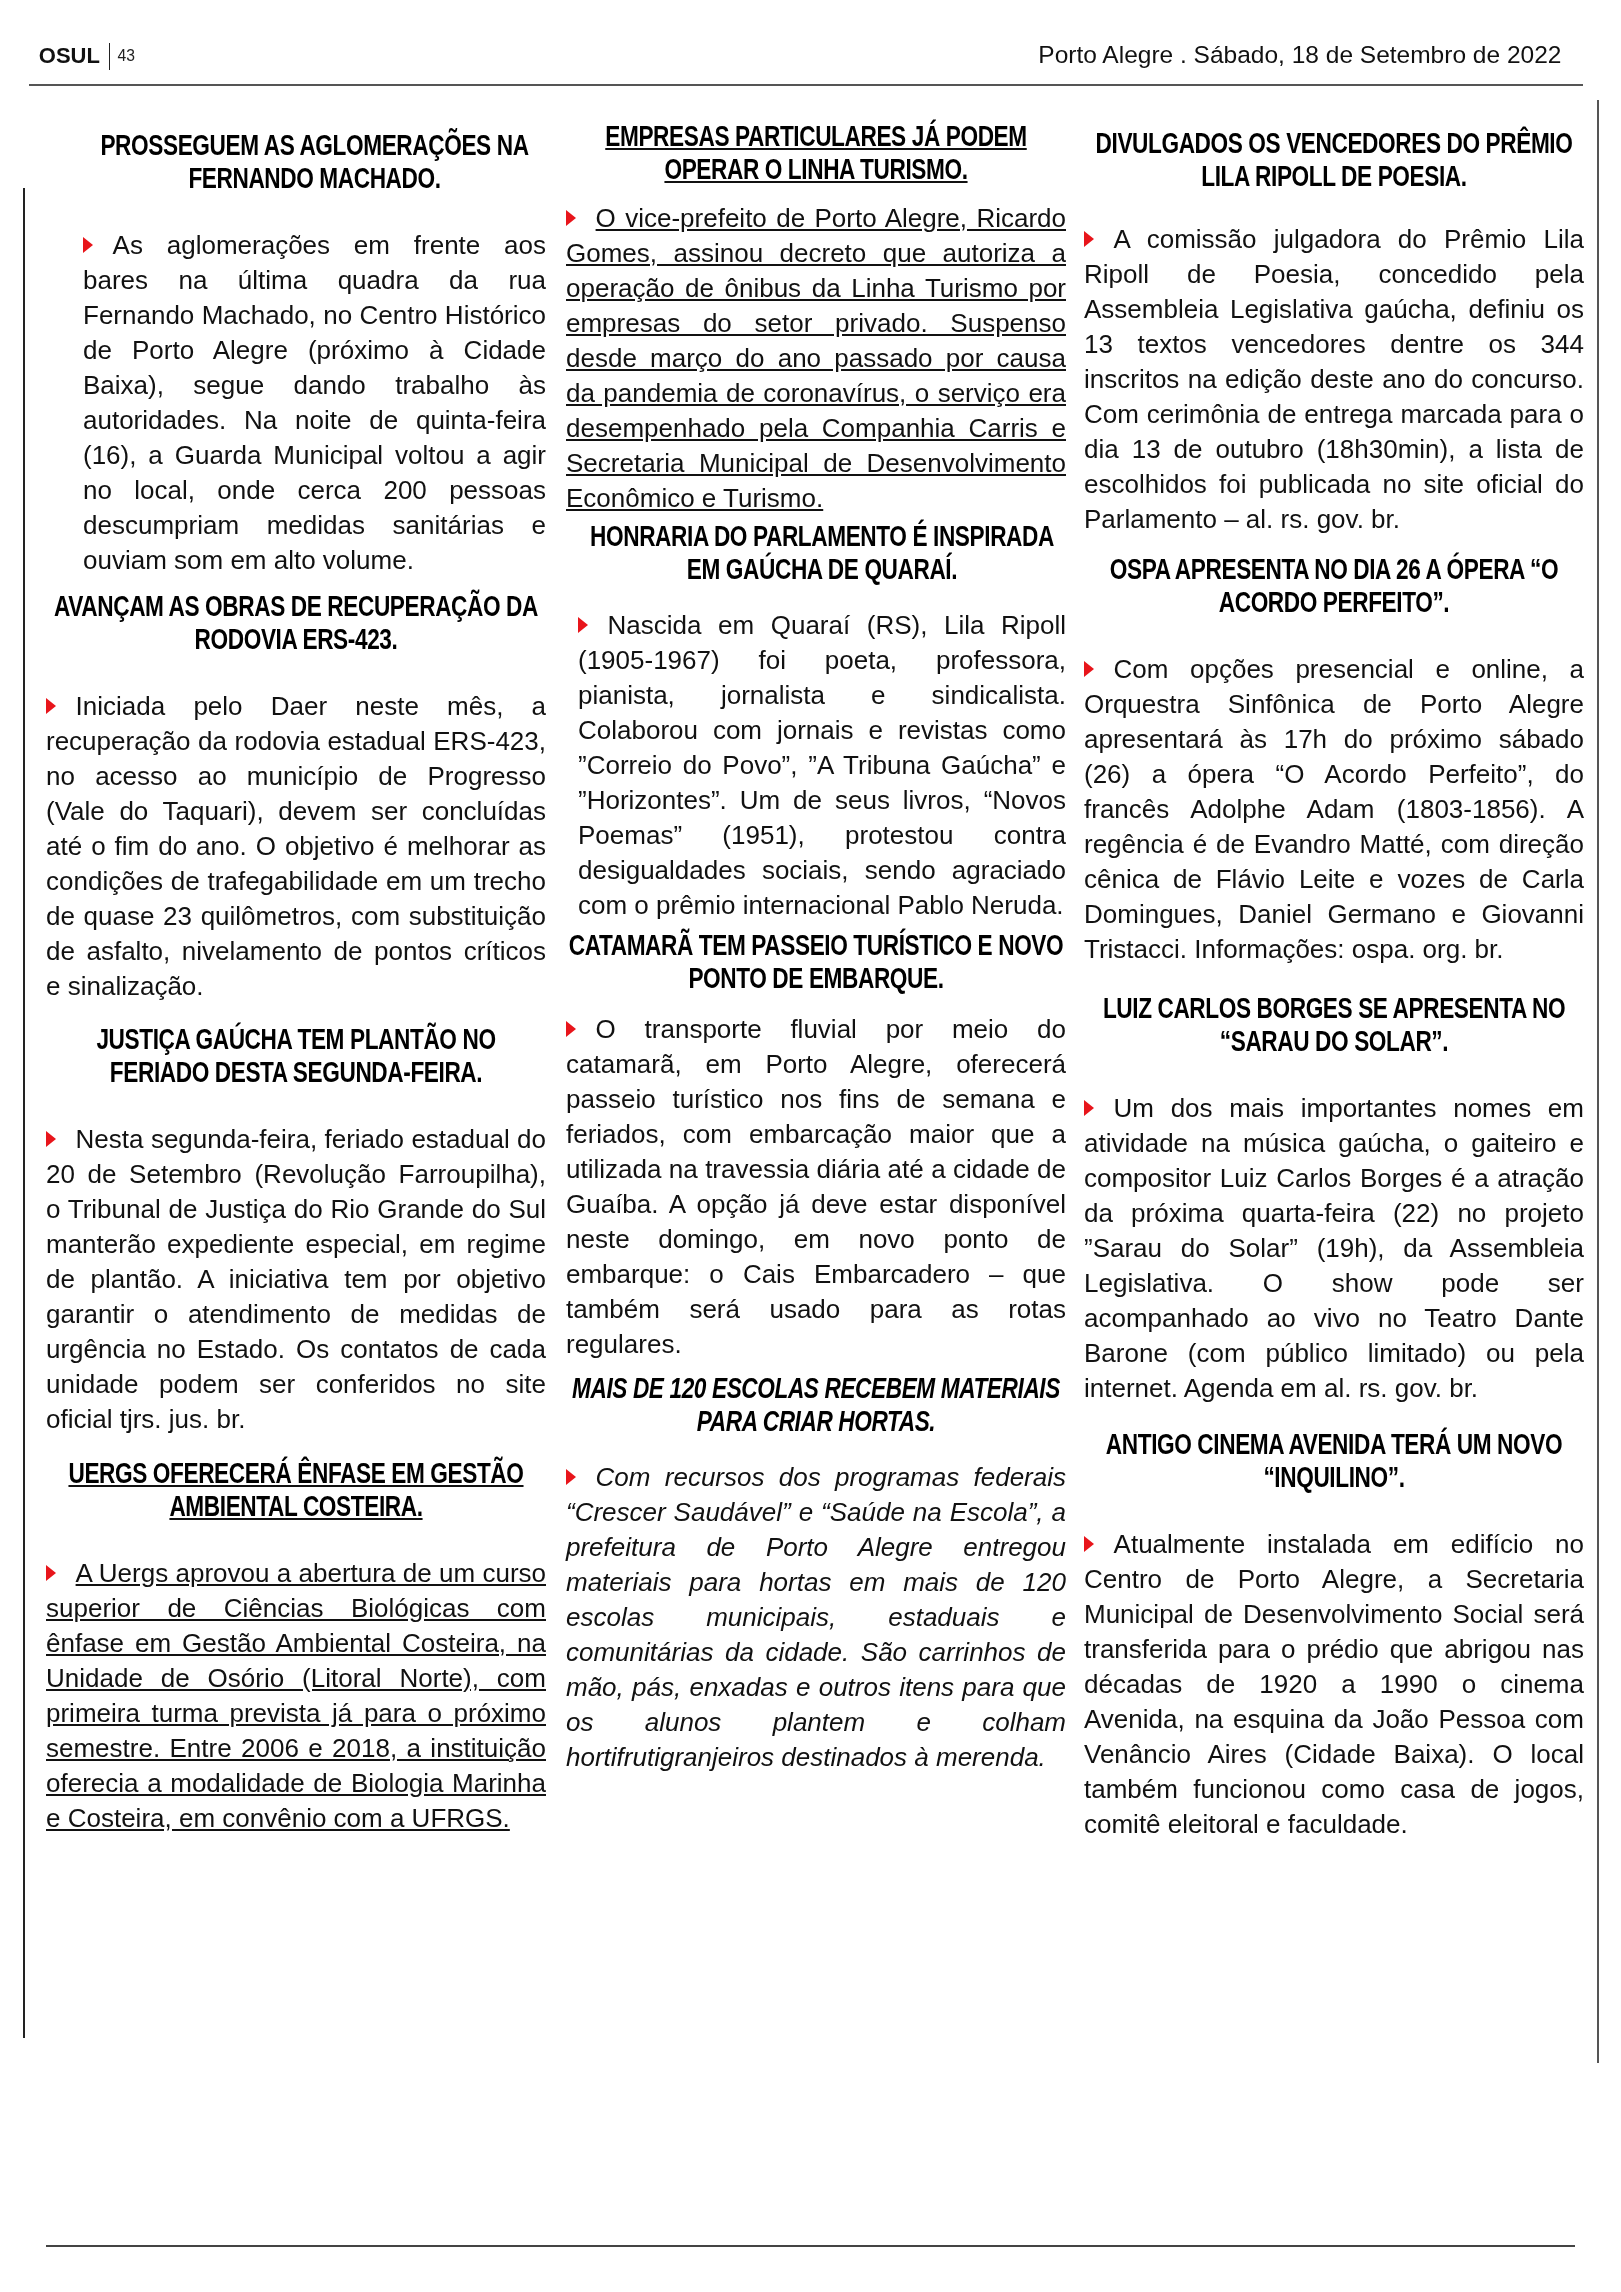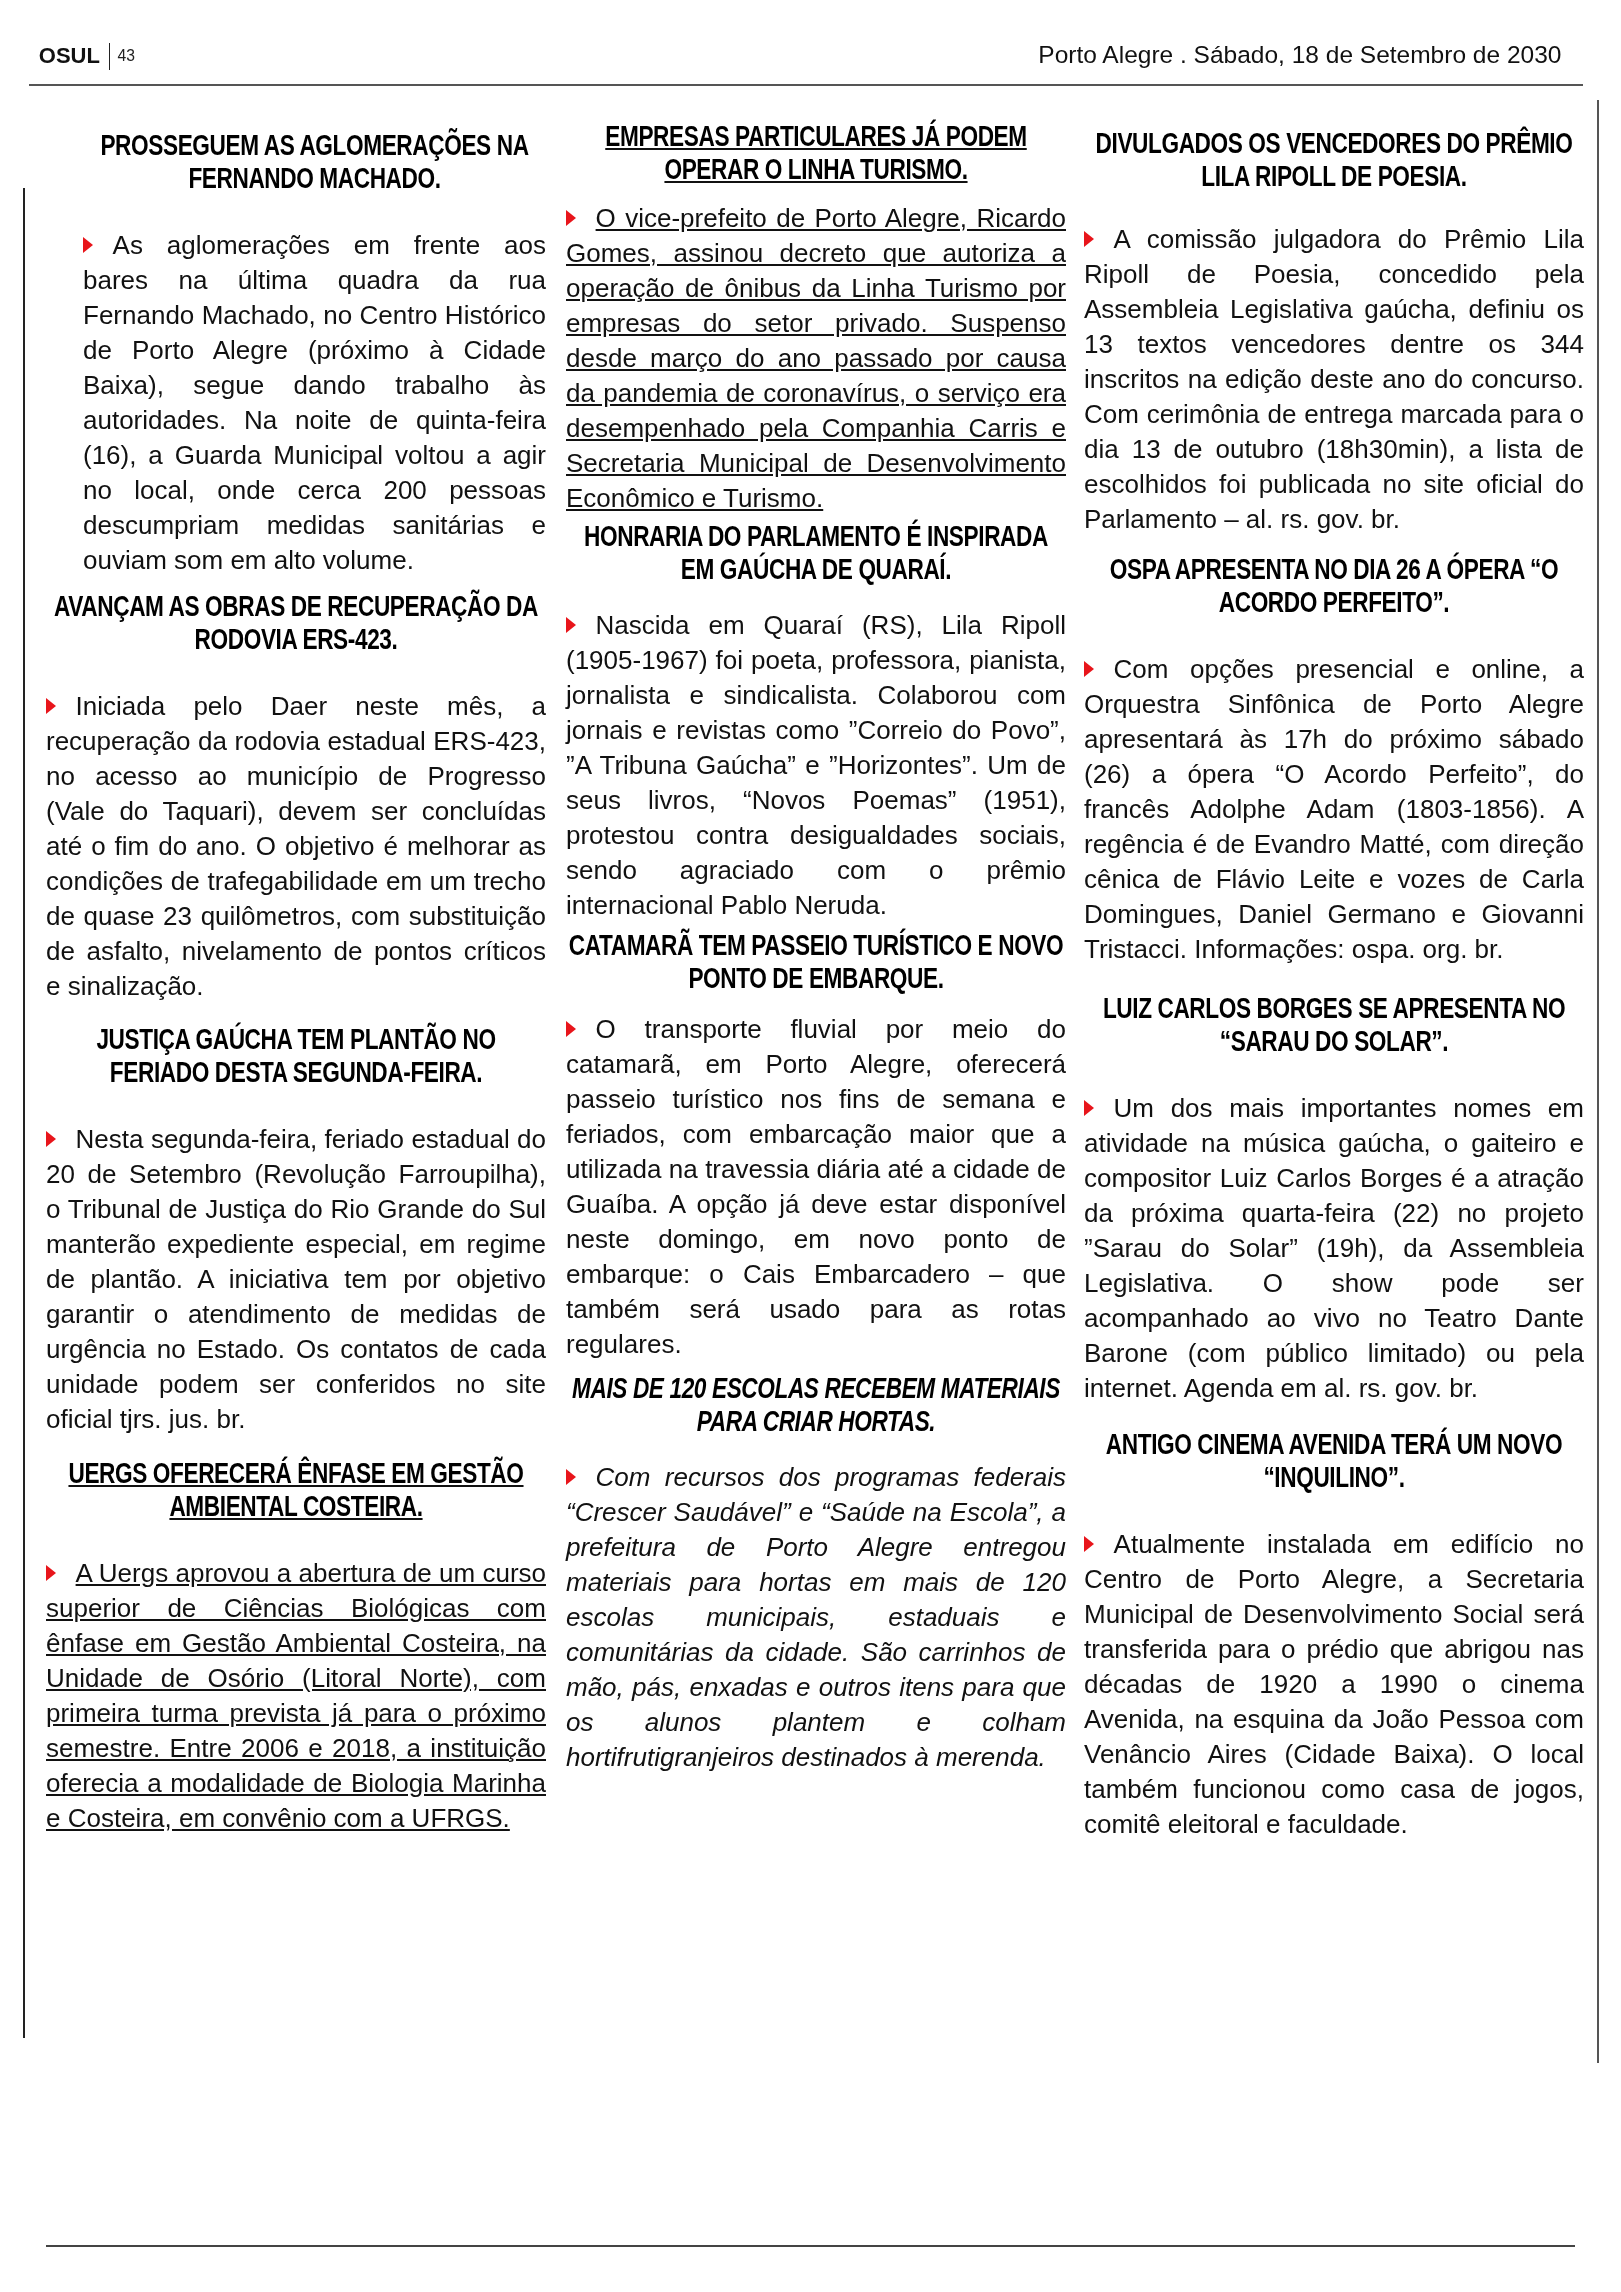--- a/index.html
+++ b/index.html
@@ -58,21 +58,21 @@
   </style>
 </head>
 <body>
 
 <div class="header">
   <div class="brand">
     <span class="brand-name">OSUL</span>
     <span class="brand-sep"></span>
     <span class="brand-page">43</span>
   </div>
-  <div class="dateline">Porto Alegre . Sábado, 18 de Setembro de 2030</div>
+  <div class="dateline">Porto Alegre . Sábado, 18 de Setembro de 2022</div>
 </div>
 <div class="header-rule"></div>
 <div class="vline-left"></div>
 <div class="vline-right"></div>
 
 <div class="col col-1">
   <div class="article" style="padding-top:31px;margin-left:37px;">
     <h2 class="headline">PROSSEGUEM AS AGLOMERAÇÕES NA FERNANDO MACHADO.</h2>
     <p class="body" style="margin-top:33px;"><span class="bullet"></span><span>As aglomerações em frente aos bares na última quadra da rua Fernando Machado, no Centro Histórico de Porto Alegre (próximo à Cidade Baixa), segue dando trabalho às autoridades. Na noite de quinta-feira (16), a Guarda Municipal voltou a agir no local, onde cerca 200 pessoas descumpriam medidas sanitárias e ouviam som em alto volume.</span></p>
   </div>
@@ -88,21 +88,21 @@
     <h2 class="headline">UERGS OFERECERÁ ÊNFASE EM GESTÃO AMBIENTAL COSTEIRA.</h2>
     <p class="body" style="margin-top:33px;"><span class="bullet"></span><span>A Uergs aprovou a abertura de um curso superior de Ciências Biológicas com ênfase em Gestão Ambiental Costeira, na Unidade de Osório (Litoral Norte), com primeira turma prevista já para o próximo semestre. Entre 2006 e 2018, a instituição oferecia a modalidade de Biologia Marinha e Costeira, em convênio com a UFRGS.</span></p>
   </div>
 </div>
 
 <div class="col col-2">
   <div class="article" style="padding-top:21.6px;text-decoration:underline;">
     <h2 class="headline">EMPRESAS PARTICULARES JÁ PODEM OPERAR O LINHA TURISMO.</h2>
     <p class="body" style="margin-top:15.7px;"><span class="bullet"></span><span>O vice-prefeito de Porto Alegre, Ricardo Gomes, assinou decreto que autoriza a operação de ônibus da Linha Turismo por empresas do setor privado. Suspenso desde março do ano passado por causa da pandemia de coronavírus, o serviço era desempenhado pela Companhia Carris e Secretaria Municipal de Desenvolvimento Econômico e Turismo.</span></p>
   </div>
-  <div class="article" style="padding-top:3.9px;">
+  <div class="article" style="padding-top:3.9px;margin-left:12px;">
     <h2 class="headline">HONRARIA DO PARLAMENTO É INSPIRADA EM GAÚCHA DE QUARAÍ.</h2>
     <p class="body" style="margin-top:21.6px;"><span class="bullet"></span><span>Nascida em Quaraí (RS), Lila Ripoll (1905-1967) foi poeta, professora, pianista, jornalista e sindicalista. Colaborou com jornais e revistas como ”Correio do Povo”, ”A Tribuna Gaúcha” e ”Horizontes”. Um de seus livros, “Novos Poemas” (1951), protestou contra desigualdades sociais, sendo agraciado com o prêmio internacional Pablo Neruda.</span></p>
   </div>
   <div class="article" style="padding-top:5.9px;">
     <h2 class="headline">CATAMARÃ TEM PASSEIO TURÍSTICO E NOVO PONTO DE EMBARQUE.</h2>
     <p class="body" style="margin-top:17.6px;"><span class="bullet"></span><span>O transporte fluvial por meio do catamarã, em Porto Alegre, oferecerá passeio turístico nos fins de semana e feriados, com embarcação maior que a utilizada na travessia diária até a cidade de Guaíba. A opção já deve estar disponível neste domingo, em novo ponto de embarque: o Cais Embarcadero – que também será usado para as rotas regulares.</span></p>
   </div>
   <div class="article" style="padding-top:9.8px;font-style:italic;">
     <h2 class="headline">MAIS DE 120 ESCOLAS RECEBEM MATERIAIS PARA CRIAR HORTAS.</h2>
     <p class="body" style="margin-top:21.6px;"><span class="bullet"></span><span>Com recursos dos programas federais “Crescer Saudável” e “Saúde na Escola”, a prefeitura de Porto Alegre entregou materiais para hortas em mais de 120 escolas municipais, estaduais e comunitárias da cidade. São carrinhos de mão, pás, enxadas e outros itens para que os alunos plantem e colham hortifrutigranjeiros destinados à merenda.</span></p>

